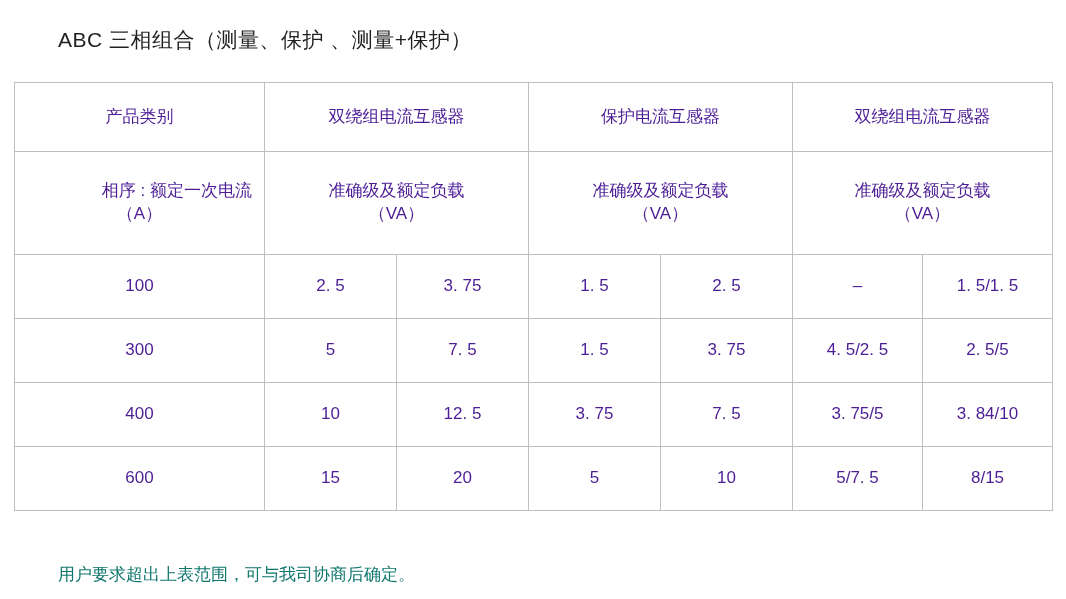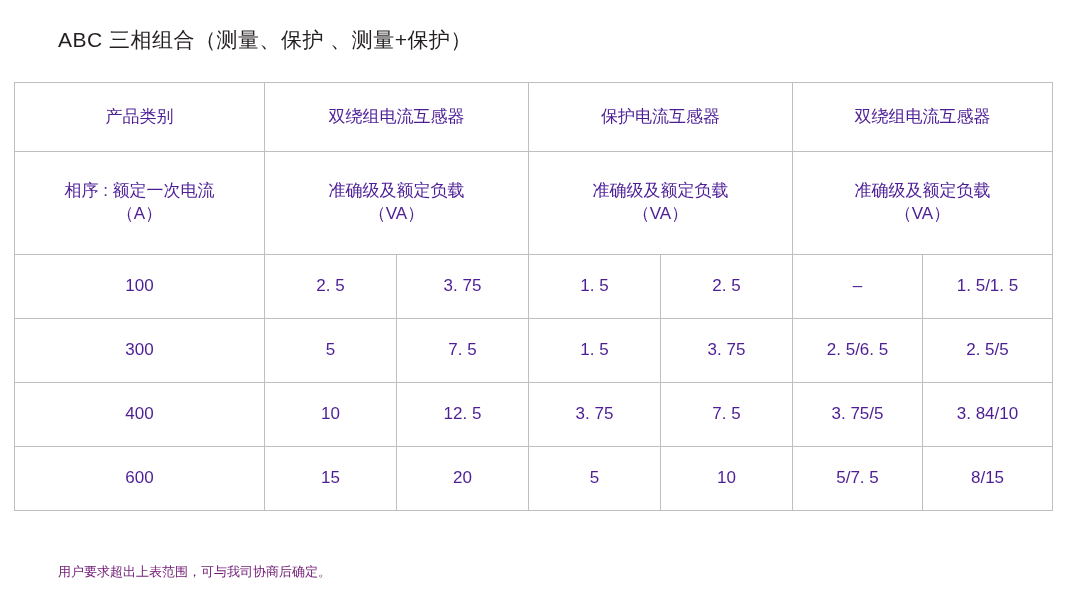--- a/index.html
+++ b/index.html
@@ -68,25 +68,25 @@
     line-height: 1.45;
     padding: 0 8px;
   }
   .two-line {
     line-height: 1.4;
   }
   .footnote {
     position: absolute;
     left: 58px;
     top: 563px;
-    font-size: 13px;
-    color: #701a75;
+    font-size: 17px;
+    color: #0f766e;
     white-space: nowrap;
   }
-  .nowrap { white-space: nowrap; }
+  .nowrap { white-space: nowrap; text-align: right; }
 </style>
 </head>
 <body>
 
 <div class="page">
 
   <div class="title">ABC 三相组合（测量、保护 、测量+保护）</div>
 
   <table class="spec">
     <colgroup>
@@ -132,21 +132,21 @@
         <td>2. 5</td>
         <td>–</td>
         <td>1. 5/1. 5</td>
       </tr>
       <tr class="datarow">
         <td>300</td>
         <td>5</td>
         <td>7. 5</td>
         <td>1. 5</td>
         <td>3. 75</td>
-        <td>2. 5/6. 5</td>
+        <td>4. 5/2. 5</td>
         <td>2. 5/5</td>
       </tr>
       <tr class="datarow">
         <td>400</td>
         <td>10</td>
         <td>12. 5</td>
         <td>3. 75</td>
         <td>7. 5</td>
         <td>3. 75/5</td>
         <td>3. 84/10</td>

